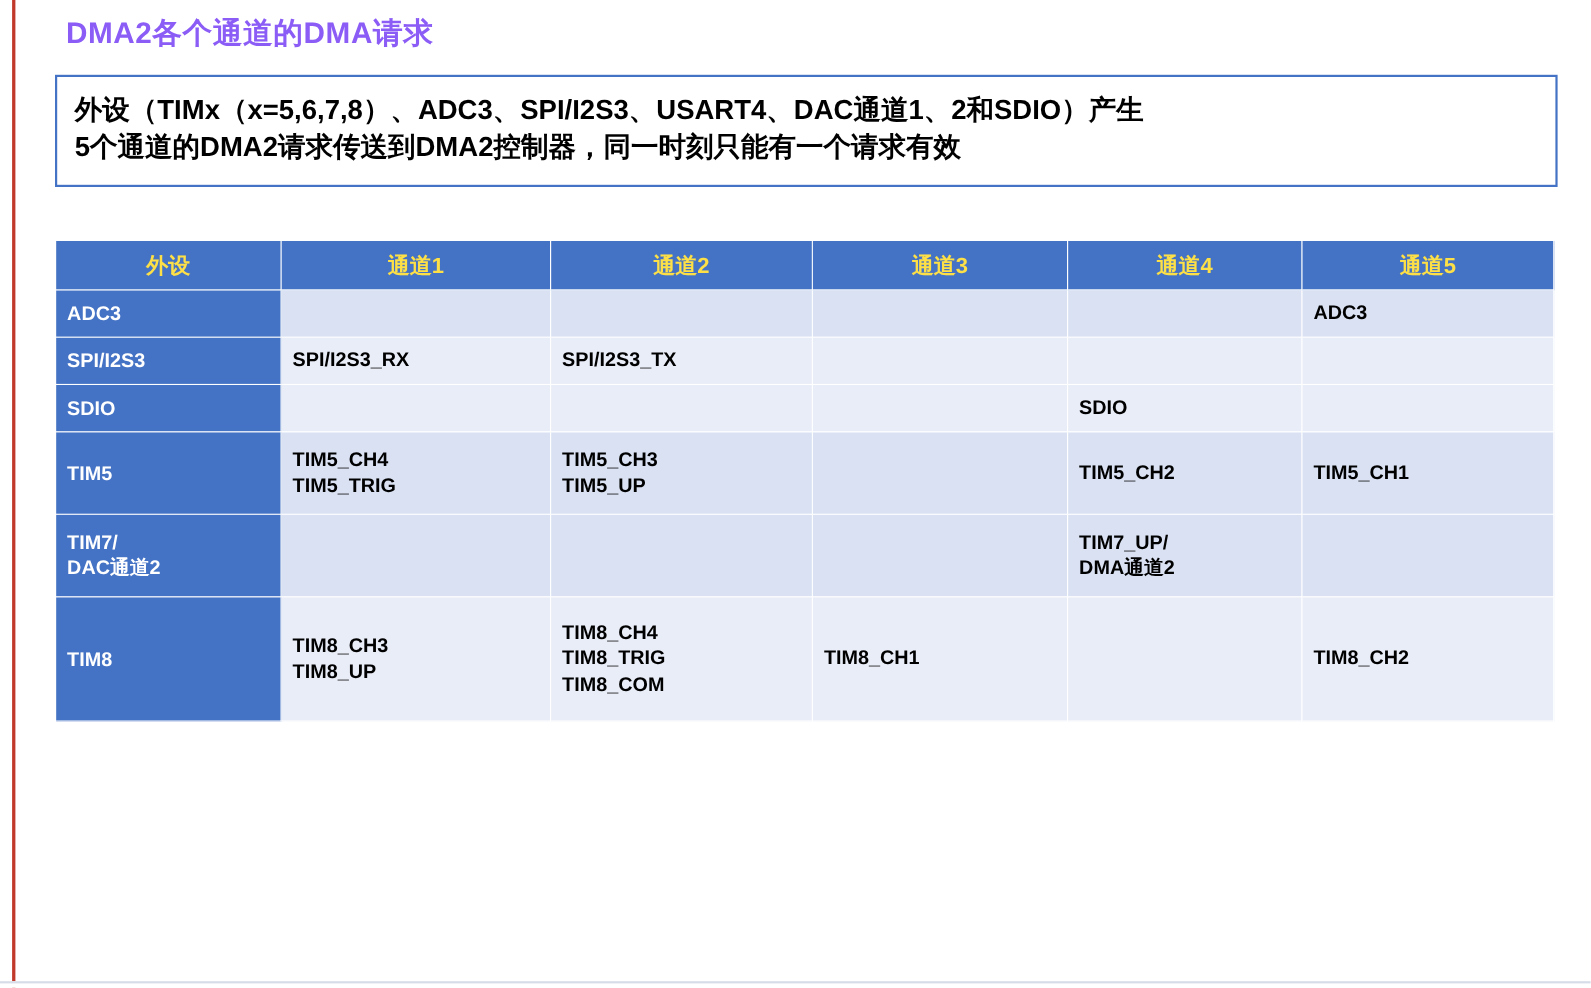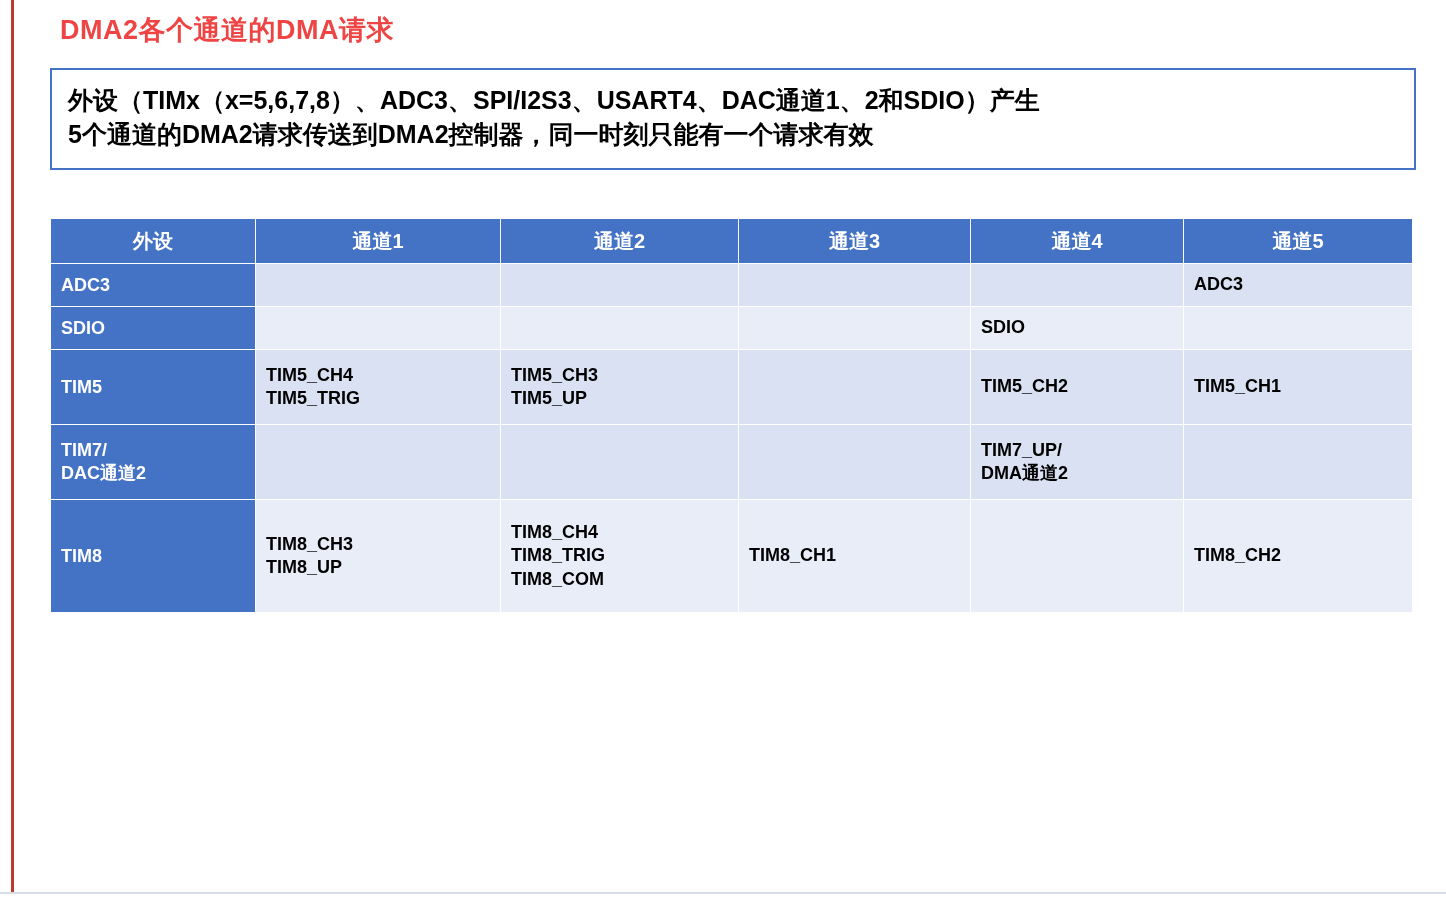--- a/index.html
+++ b/index.html
@@ -30,21 +30,21 @@
     top: 0;
     width: 1396px;
     height: 898px;
   }
   .slide-title {
     position: absolute;
     left: 10px;
     top: 12px;
     font-size: 27px;
     font-weight: bold;
-    color: #ef4444;
+    color: #8b5cf6;
     letter-spacing: 0.5px;
   }
   .callout {
     position: absolute;
     left: 0px;
     top: 68px;
     width: 1366px;
     box-sizing: border-box;
     border: 2px solid #4472c4;
     background: #ffffff;
@@ -66,21 +66,21 @@
   }
   table.dma th, table.dma td {
     border: 1px solid #ffffff;
     padding: 6px 10px;
     font-size: 18px;
     font-weight: bold;
     vertical-align: middle;
   }
   table.dma thead th {
     background: #4472c4;
-    color: #ffffff;
+    color: #fde047;
     text-align: center;
     height: 32px;
     font-size: 20px;
   }
   table.dma td.rowhead {
     background: #4472c4;
     color: #ffffff;
     text-align: left;
   }
   table.dma tbody tr.odd td.cell {
@@ -155,20 +155,38 @@
             <span class="cellline"></span>
           </td>
         <td class="cell">
             <span class="cellline"></span>
           </td>
         <td class="cell">
             <span class="cellline">ADC3</span>
           </td>
       </tr>
 
+      <tr class="even r-small">
+        <td class="rowhead">SPI/I2S3</td>
+        <td class="cell">
+            <span class="cellline">SPI/I2S3_RX</span>
+          </td>
+        <td class="cell">
+            <span class="cellline">SPI/I2S3_TX</span>
+          </td>
+        <td class="cell">
+            <span class="cellline"></span>
+          </td>
+        <td class="cell">
+            <span class="cellline"></span>
+          </td>
+        <td class="cell">
+            <span class="cellline"></span>
+          </td>
+      </tr>
 
 
       <tr class="even r-small">
         <td class="rowhead">SDIO</td>
         <td class="cell">
             <span class="cellline"></span>
           </td>
         <td class="cell">
             <span class="cellline"></span>
           </td>

